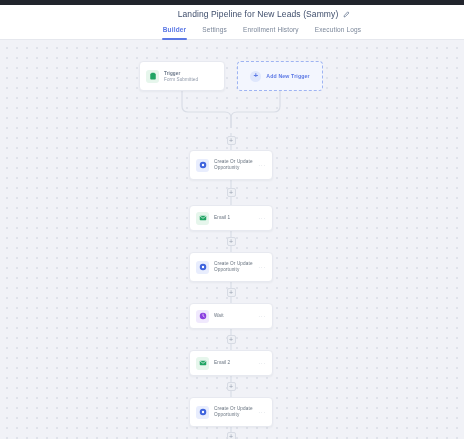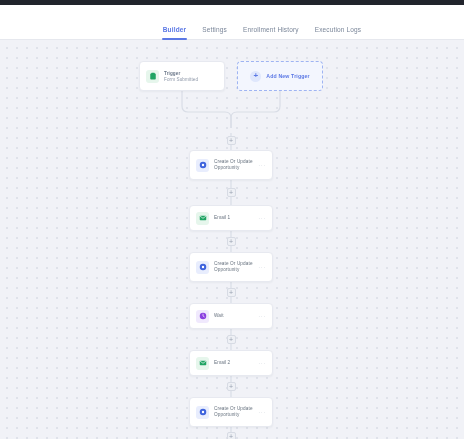--- a/index.html
+++ b/index.html
@@ -249,20 +249,30 @@
     cursor: pointer;
   }
 </style>
 </head>
 <body>
 
 <div id="app">
 
   <div class="top-strip"></div>
 
+  <div class="header">
+    <div class="title-wrap">
+      <span class="page-title">Landing Pipeline for New Leads (Sammy)</span>
+      <span class="pencil-icon">
+        <svg viewBox="0 0 16 16" fill="none" stroke="currentColor" stroke-width="1.6" stroke-linecap="round" stroke-linejoin="round">
+          <path d="M11.5 2.5l2 2L5 13l-2.6.6L3 11z"></path>
+        </svg>
+      </span>
+    </div>
+  </div>
 
   <div class="tabbar">
     <div class="tabs">
       <div class="tab active">Builder</div>
       <div class="tab">Settings</div>
       <div class="tab">Enrollment History</div>
       <div class="tab">Execution Logs</div>
     </div>
   </div>
 

